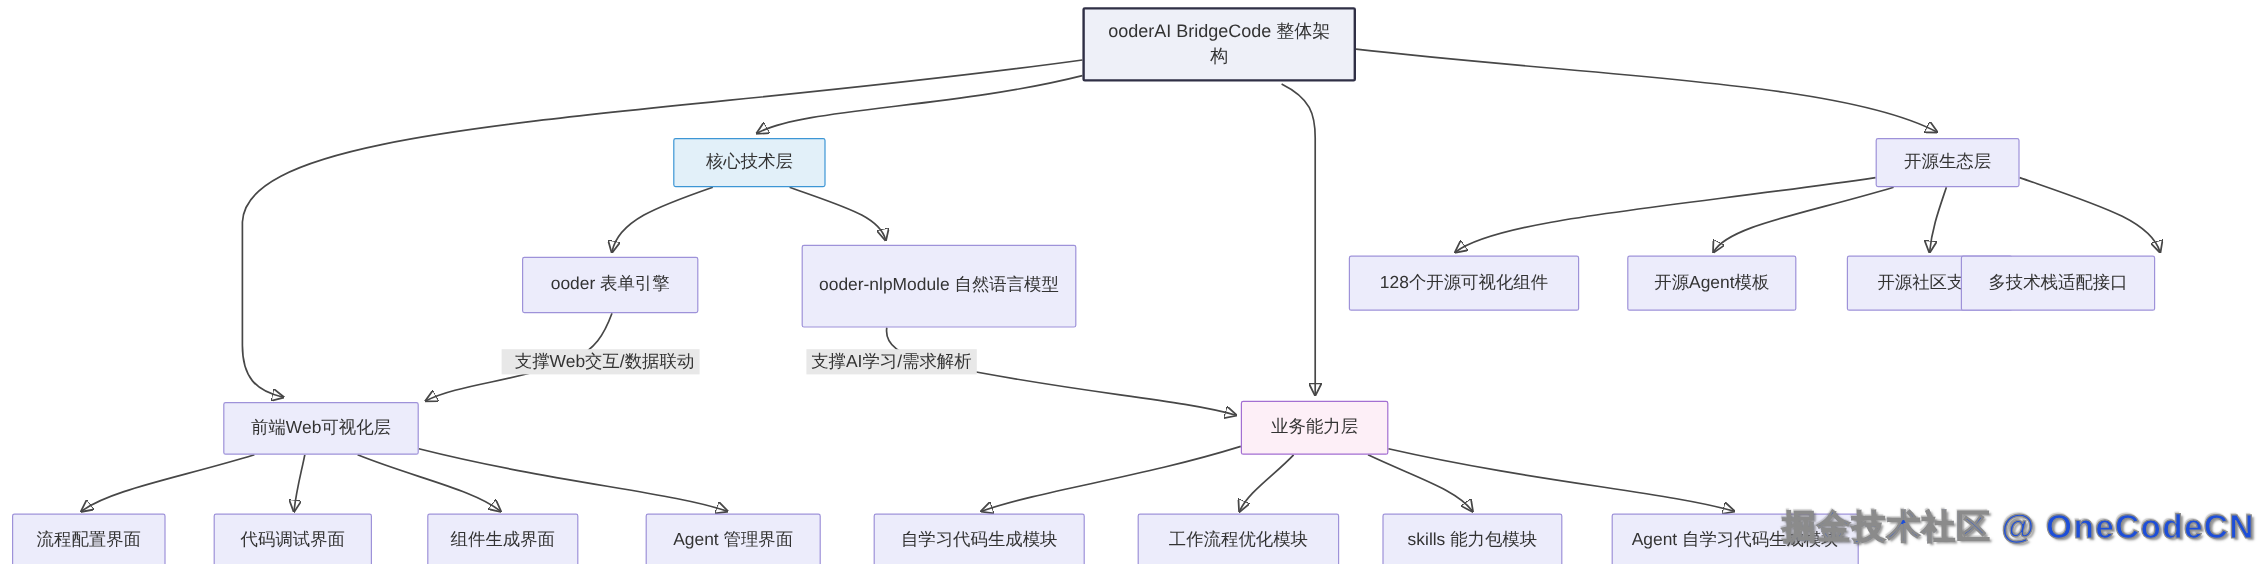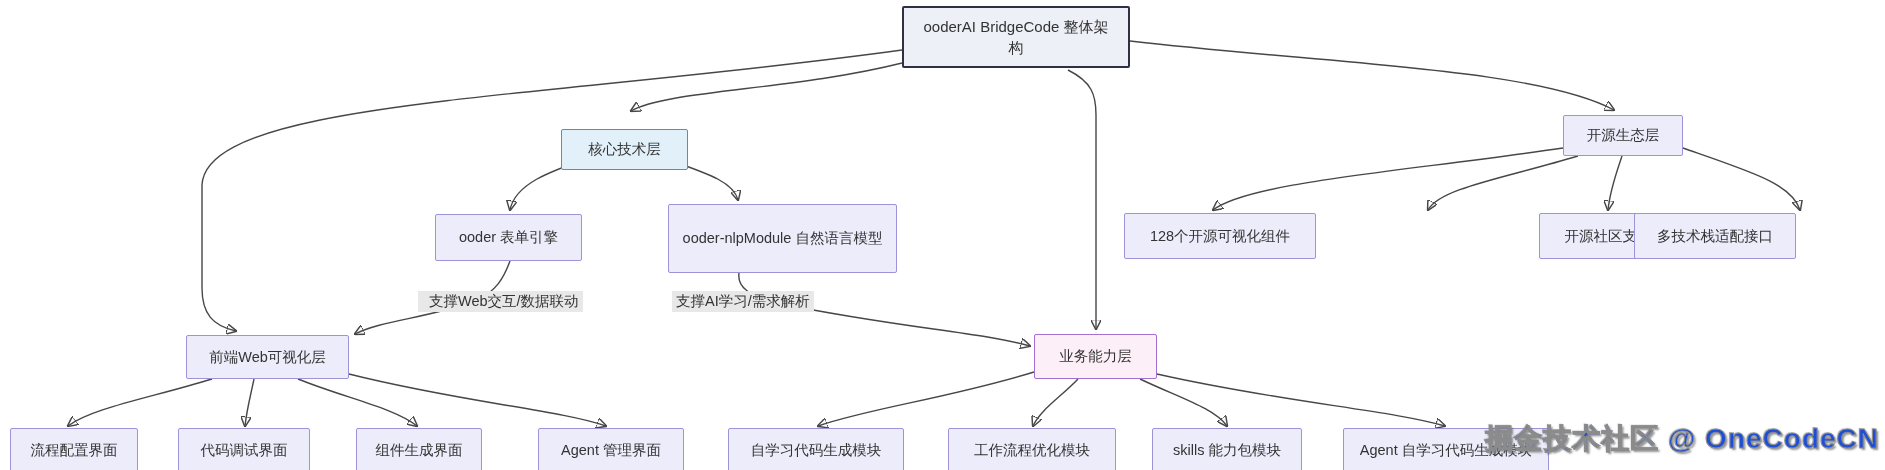--- a/index.html
+++ b/index.html
@@ -68,40 +68,43 @@
     <path marker-end="url(#arrow)" d="M 1563 148 C 1400 172, 1250 182, 1213 210"></path>
     <path marker-end="url(#arrow)" d="M 1578 156 C 1505 178, 1440 188, 1428 210"></path>
     <path marker-end="url(#arrow)" d="M 1622 156 C 1616 174, 1610 190, 1608 210"></path>
     <path marker-end="url(#arrow)" d="M 1683 148 C 1752 172, 1792 184, 1800 210"></path>
   </svg>
 
   <div class="node root" style="left:902px;top:6px;width:228px;height:62px;">
     <span>ooderAI BridgeCode 整体架构</span>
   </div>
 
-  <div class="node core" style="left:561px;top:129px;width:127px;height:41px;">
+  <div class="node core" style="left:561px;top:115px;width:127px;height:41px;">
     <span>核心技术层</span>
   </div>
 
   <div class="node" style="left:1563px;top:115px;width:120px;height:41px;">
     <span>开源生态层</span>
   </div>
 
   <div class="node" style="left:435px;top:214px;width:147px;height:47px;">
     <span>ooder 表单引擎</span>
   </div>
 
   <div class="node" style="left:624px;top:204px;width:229px;height:69px;margin-left:44px;">
     <span>ooder-nlpModule 自然语言模型</span>
   </div>
 
   <div class="node" style="left:1124px;top:213px;width:192px;height:46px;">
     <span>128个开源可视化组件</span>
   </div>
 
+  <div class="node" style="left:1356px;top:213px;width:141px;height:46px;">
+    <span>开源Agent模板</span>
+  </div>
 
   <div class="node" style="left:1539px;top:213px;width:138px;height:46px;">
     <span>开源社区支撑</span>
   </div>
 
   <div class="node" style="left:1634px;top:213px;width:162px;height:46px;">
     <span>多技术栈适配接口</span>
   </div>
 
   <div class="node" style="left:186px;top:335px;width:163px;height:44px;">

